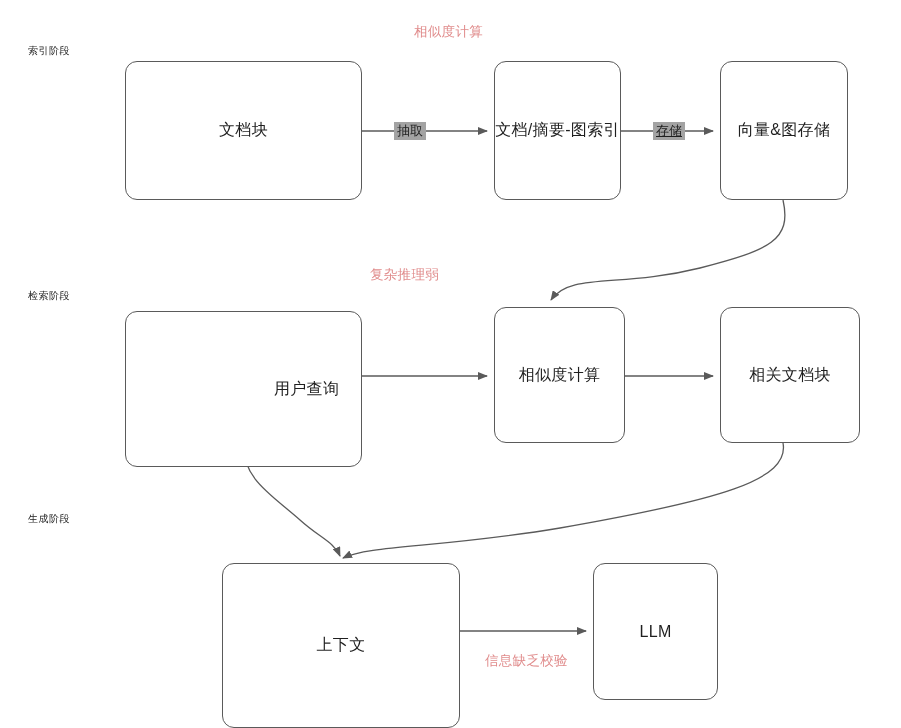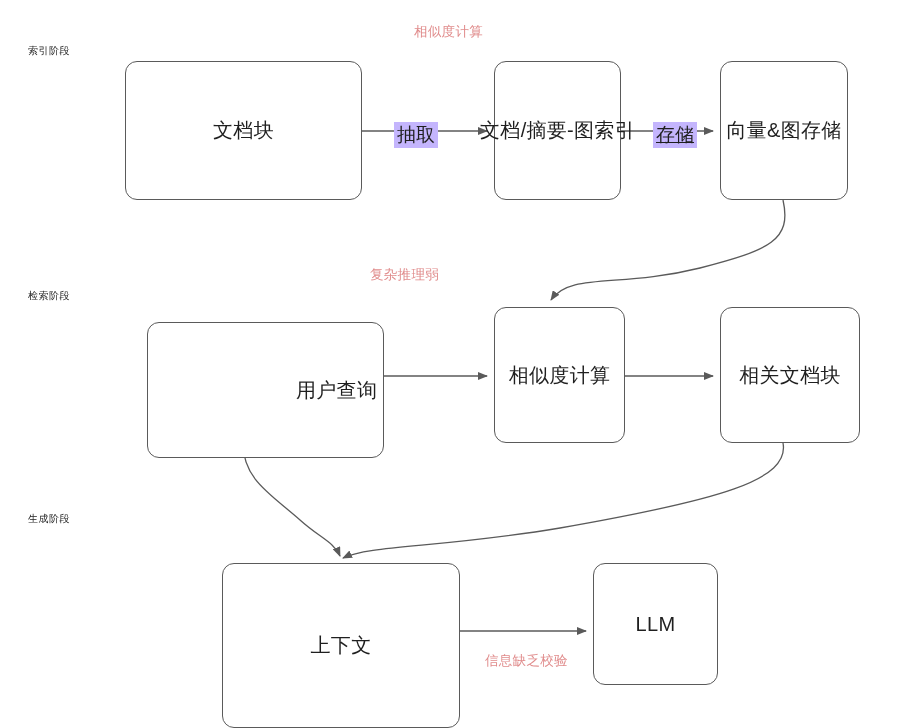--- a/index.html
+++ b/index.html
@@ -32,36 +32,36 @@
     position: absolute;
     box-sizing: border-box;
     border: 1.4px solid #5a5a5a;
     border-radius: 12px;
     background: #ffffff;
     display: flex;
     align-items: center;
     justify-content: center;
   }
   .node-label {
-    font-size: 20px;
+    font-size: 16px;
     color: #1f1f1f;
     white-space: nowrap;
     letter-spacing: 0.3px;
     text-align: center;
   }
   .node-label.overflow {
     position: absolute;
     left: 50%;
     transform: translateX(-50%);
   }
   .edge-label {
     position: absolute;
-    font-size: 19px;
+    font-size: 13px;
     color: #1f1f1f;
-    background: #c4b5fd;
+    background: #a3a3a3;
     padding: 0 3px;
     white-space: nowrap;
   }
   .annotation {
     position: absolute;
     font-size: 13.5px;
     color: #e08b8b;
     white-space: nowrap;
     letter-spacing: 0.3px;
   }
@@ -126,37 +126,37 @@
 </div>
 
 <div class="node" style="left:494px; top:61px; width:127px; height:139px;padding-left:12px;">
   <span class="node-label overflow">文档/摘要-图索引</span>
 </div>
 
 <div class="node" style="left:720px; top:61px; width:128px; height:139px;">
   <span class="node-label">向量&amp;图存储</span>
 </div>
 
-<div class="node" style="left:125px; top:322px; width:237px; height:136px;margin-left:22px;">
+<div class="node" style="left:125px; top:311px; width:237px; height:156px;">
   <span class="node-label" style="position:absolute; left:148px;">用户查询</span>
 </div>
 
 <div class="node" style="left:494px; top:307px; width:131px; height:136px;">
   <span class="node-label">相似度计算</span>
 </div>
 
 <div class="node" style="left:720px; top:307px; width:140px; height:136px;">
   <span class="node-label">相关文档块</span>
 </div>
 
 <div class="node" style="left:222px; top:563px; width:238px; height:165px;">
   <span class="node-label">上下文</span>
 </div>
 
-<div class="node" style="left:593px; top:563px; width:125px; height:122px;">
+<div class="node" style="left:593px; top:563px; width:125px; height:137px;">
   <span class="node-label">LLM</span>
 </div>
 
 <div class="edge-label" style="left:394px; top:122px;">抽取</div>
 <div class="edge-label" style="left:653px; top:122px;text-decoration:underline;">存储</div>
 
 <div class="annotation" style="left:414px; top:23px;">相似度计算</div>
 <div class="annotation" style="left:370px; top:266px;">复杂推理弱</div>
 <div class="annotation" style="left:485px; top:652px;">信息缺乏校验</div>
 

